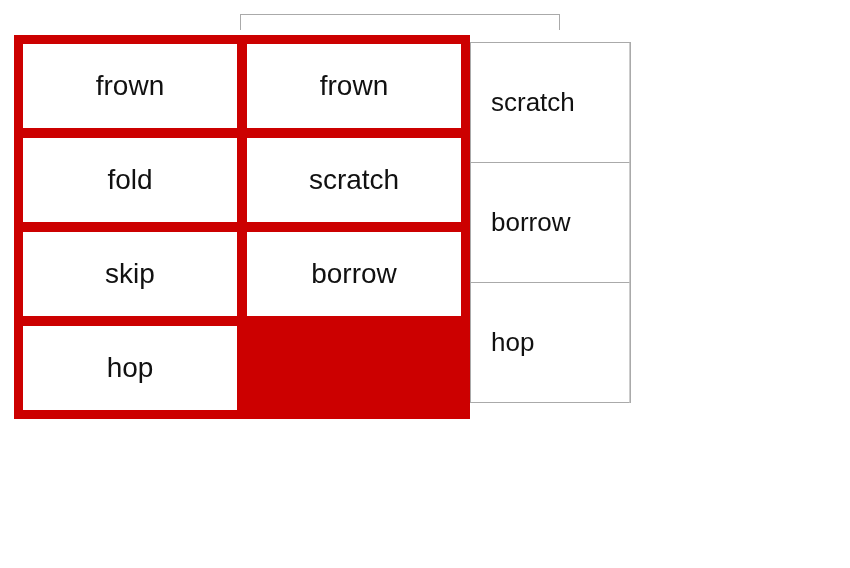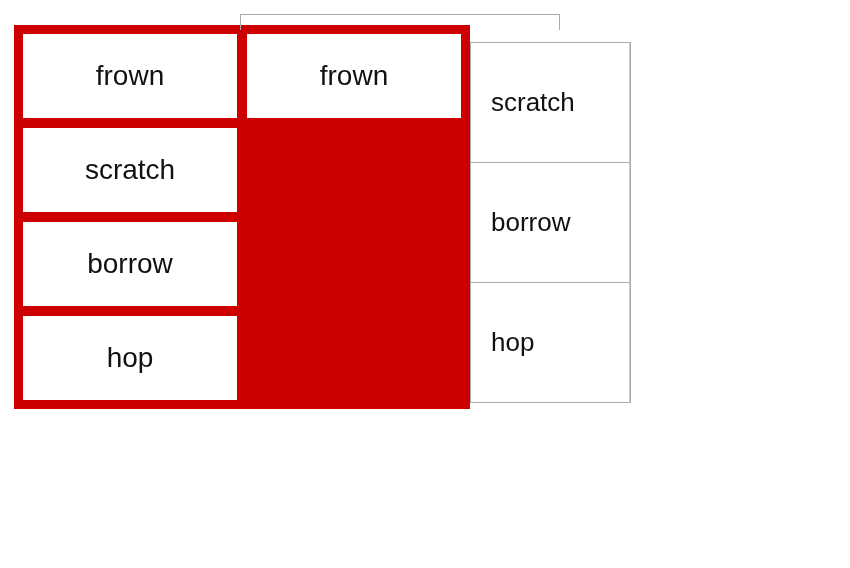--- a/index.html
+++ b/index.html
@@ -46,38 +46,44 @@
       color: #111111;
     }
   </style>
 </head>
 <body>
 
 <div style="position:relative; width:850px; height:568px; display:flex; align-items:flex-start; justify-content:flex-start; padding: 14px 14px 0 14px;">
 
   <div style="position:absolute; top:14px; left:240px; width:320px; height:16px; border-top:1.5px solid #aaaaaa; border-left:1.5px solid #aaaaaa; border-right:1.5px solid #aaaaaa;"></div>
 
-  <div style="display:flex; flex-direction:column; background:#cc0000; gap:4px; padding:4px; margin-top:11px; border: 2px solid #cc0000;">
+  <div style="display:flex; flex-direction:column; background:#cc0000; gap:4px; padding:4px; margin-top:21px; border: 2px solid #cc0000;">
 
     <div style="display:flex; flex-direction:row; gap:4px;">
       <div class="word-card">
         <span>frown</span>
       </div>
       <div class="word-card">
         <span>frown</span>
       </div>
     </div>
 
     <div style="display:flex; flex-direction:row; gap:4px;">
       <div class="word-card">
+        <span>fold</span>
+      </div>
+      <div class="word-card">
         <span>scratch</span>
       </div>
     </div>
 
     <div style="display:flex; flex-direction:row; gap:4px;">
+      <div class="word-card">
+        <span>skip</span>
+      </div>
       <div class="word-card">
         <span>borrow</span>
       </div>
     </div>
 
     <div style="display:flex; flex-direction:row; gap:4px;">
       <div class="word-card">
         <span>hop</span>
       </div>
     </div>

